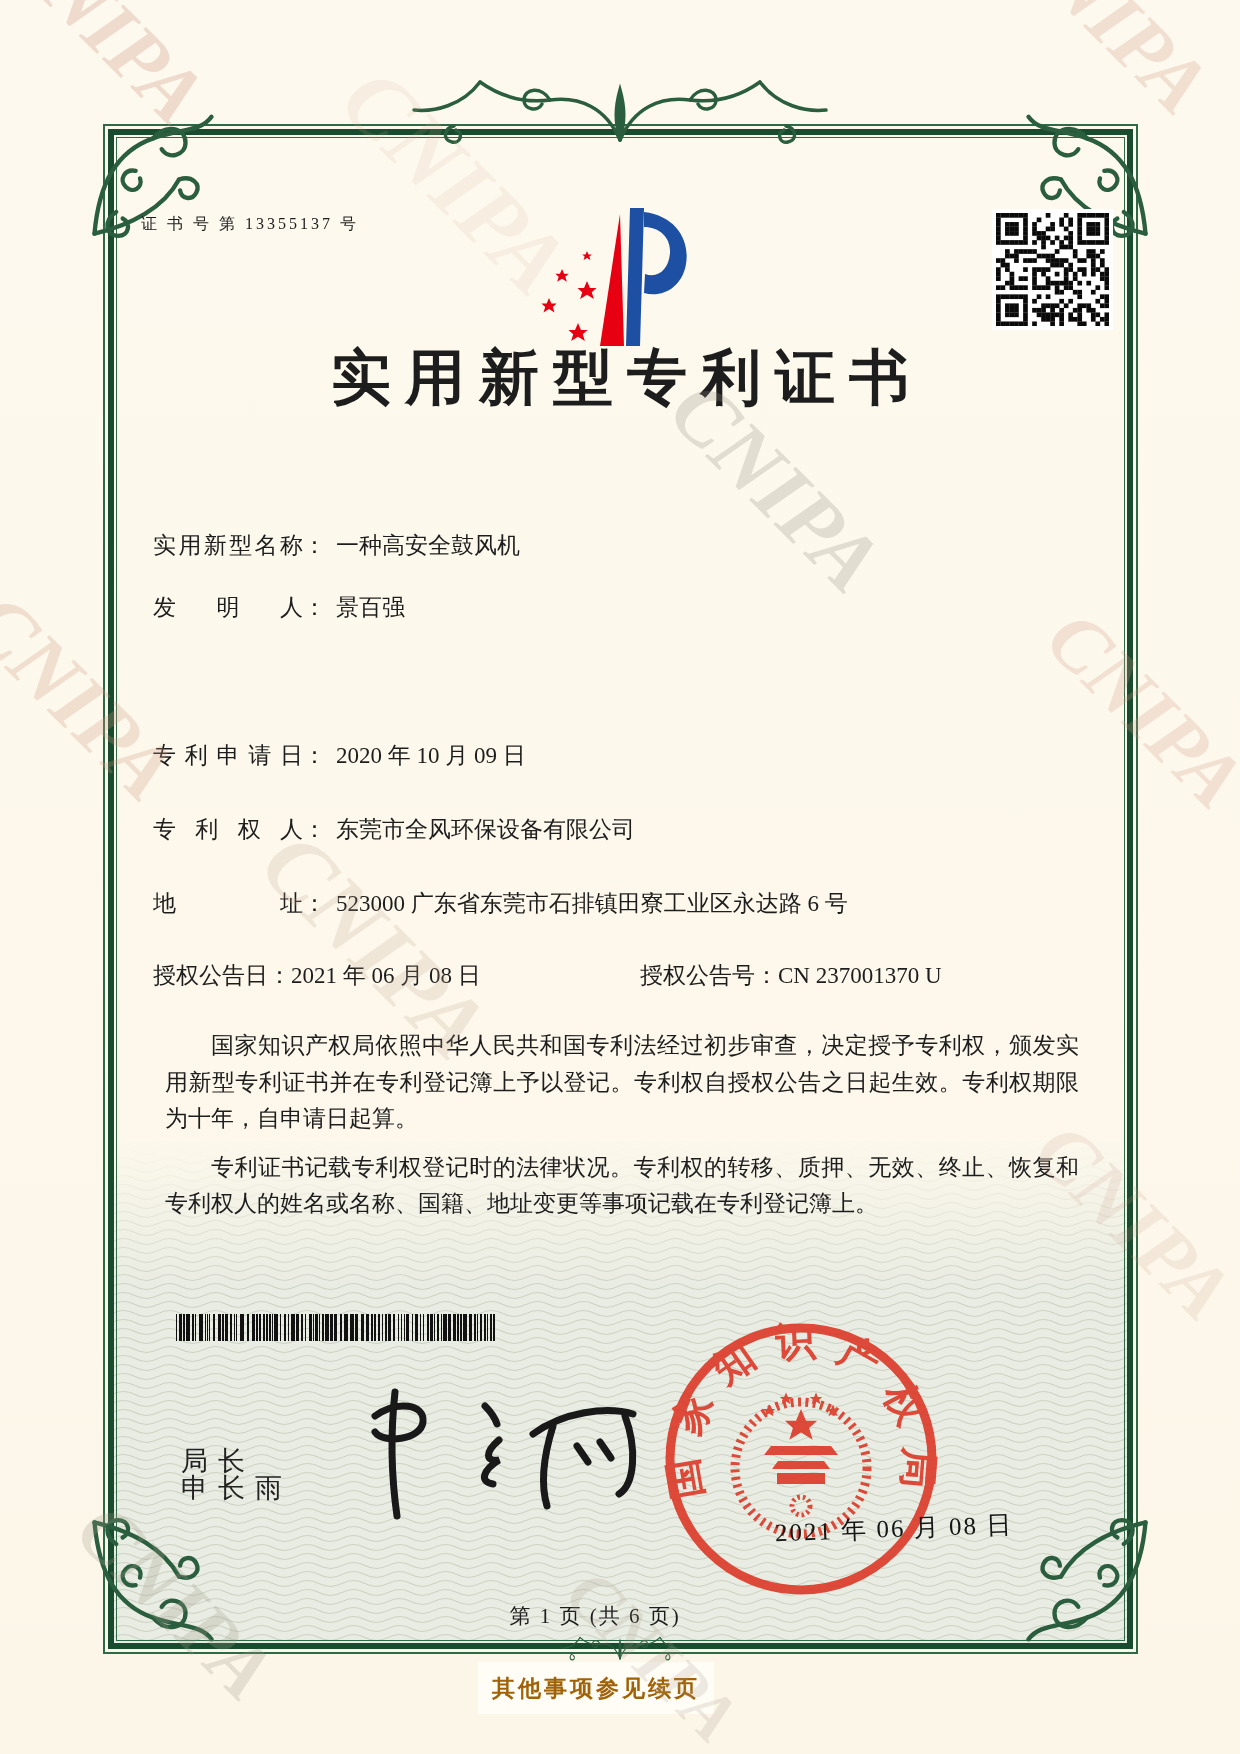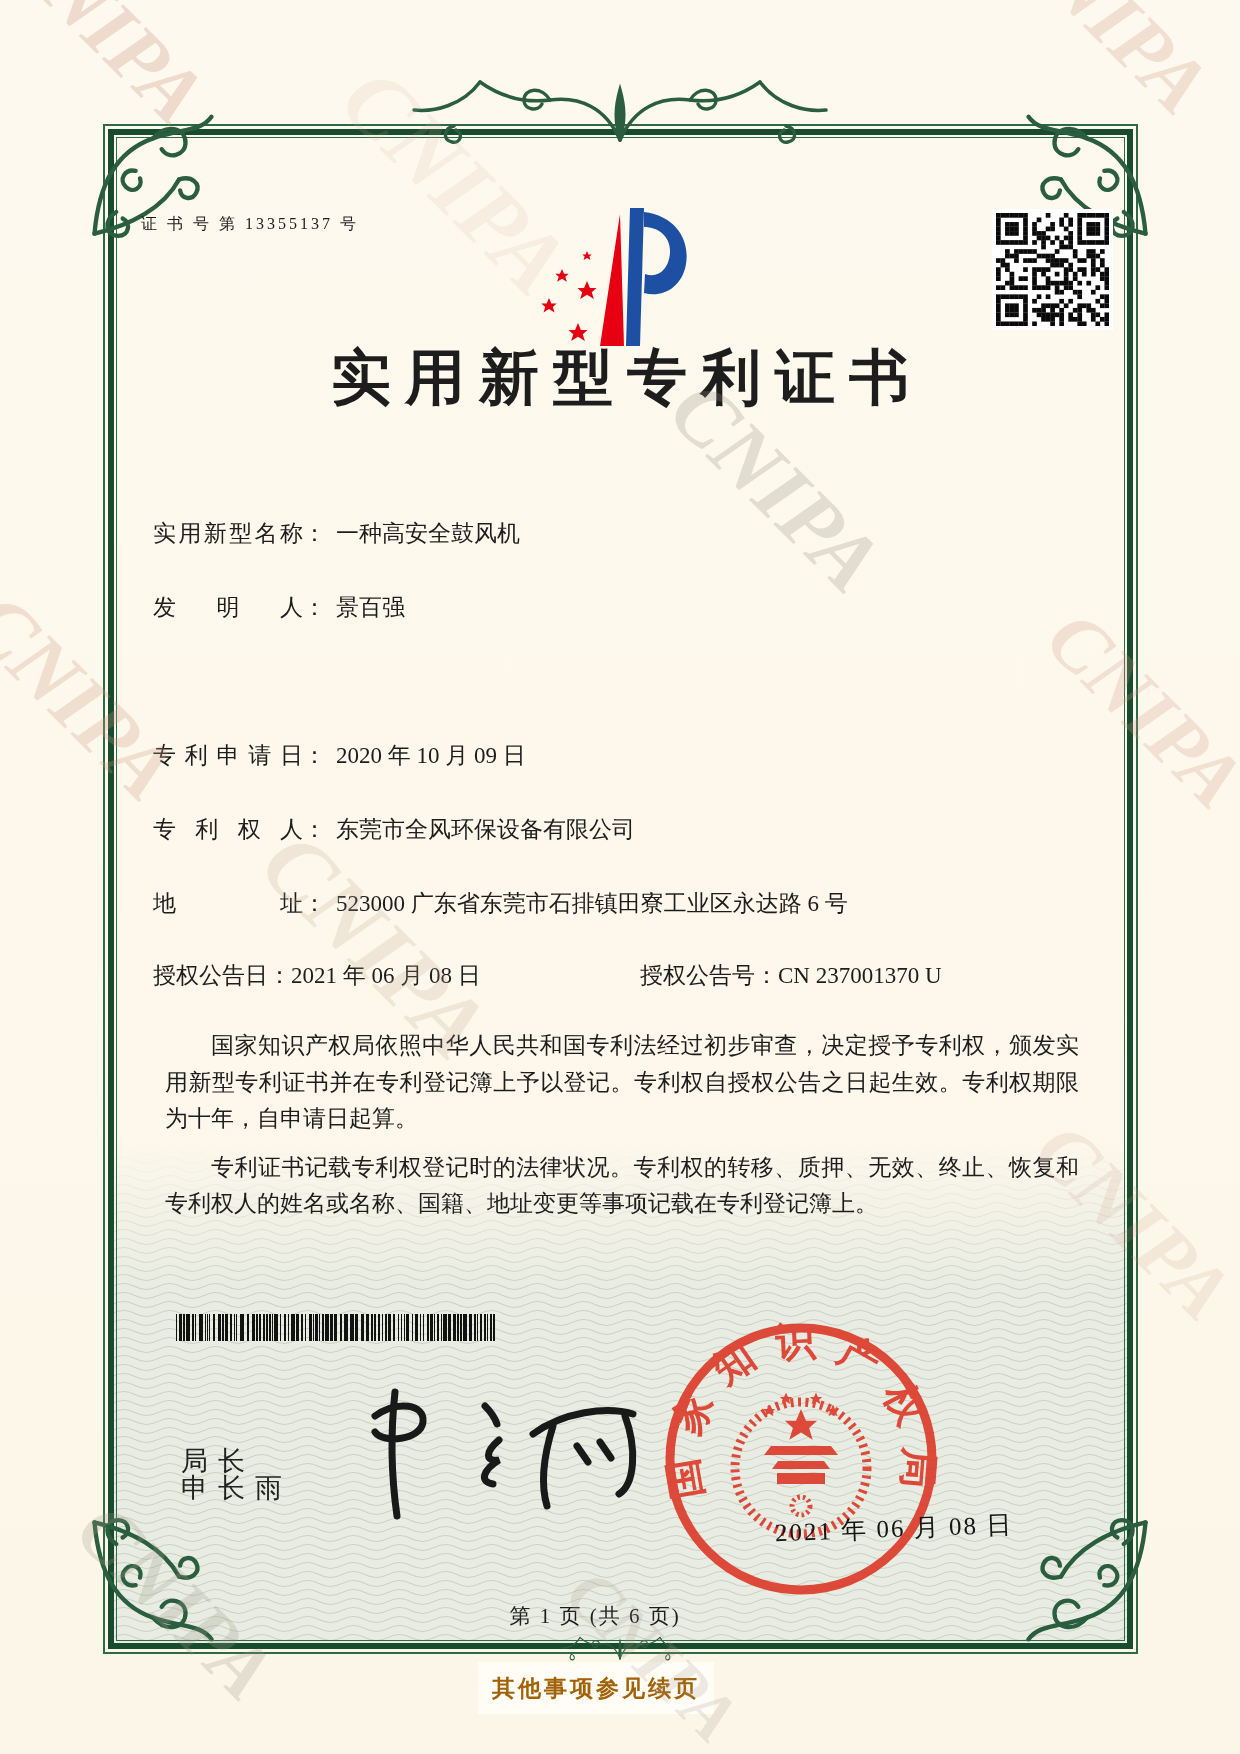--- a/index.html
+++ b/index.html
@@ -425,21 +425,21 @@
         <rect x="12" y="24" width="1.04" height="1.04" fill="#0a0a0a"></rect>
         <rect x="14" y="24" width="1.04" height="1.04" fill="#0a0a0a"></rect>
         <rect x="18" y="24" width="1.04" height="1.04" fill="#0a0a0a"></rect>
         <rect x="19" y="24" width="1.04" height="1.04" fill="#0a0a0a"></rect>
         <rect x="22" y="24" width="1.04" height="1.04" fill="#0a0a0a"></rect>
         <rect x="24" y="24" width="1.04" height="1.04" fill="#0a0a0a"></rect>
       </svg>
 
     <div class="title">实用新型专利证书</div>
 
-    <div class="row" style="top:518px">
+    <div class="row" style="top:530px">
       <span class="flabel">实用新型名称</span><span>：</span><span class="fvalue">一种高安全鼓风机</span>
     </div>
     <div class="row" style="top:592px">
       <span class="flabel">发明人</span><span>：</span><span class="fvalue">景百强</span>
     </div>
     <div class="row" style="top:740px">
       <span class="flabel">专利申请日</span><span>：</span><span class="fvalue">2020 年 10 月 09 日</span>
     </div>
     <div class="row" style="top:814px">
       <span class="flabel">专利权人</span><span>：</span><span class="fvalue">东莞市全风环保设备有限公司</span>

